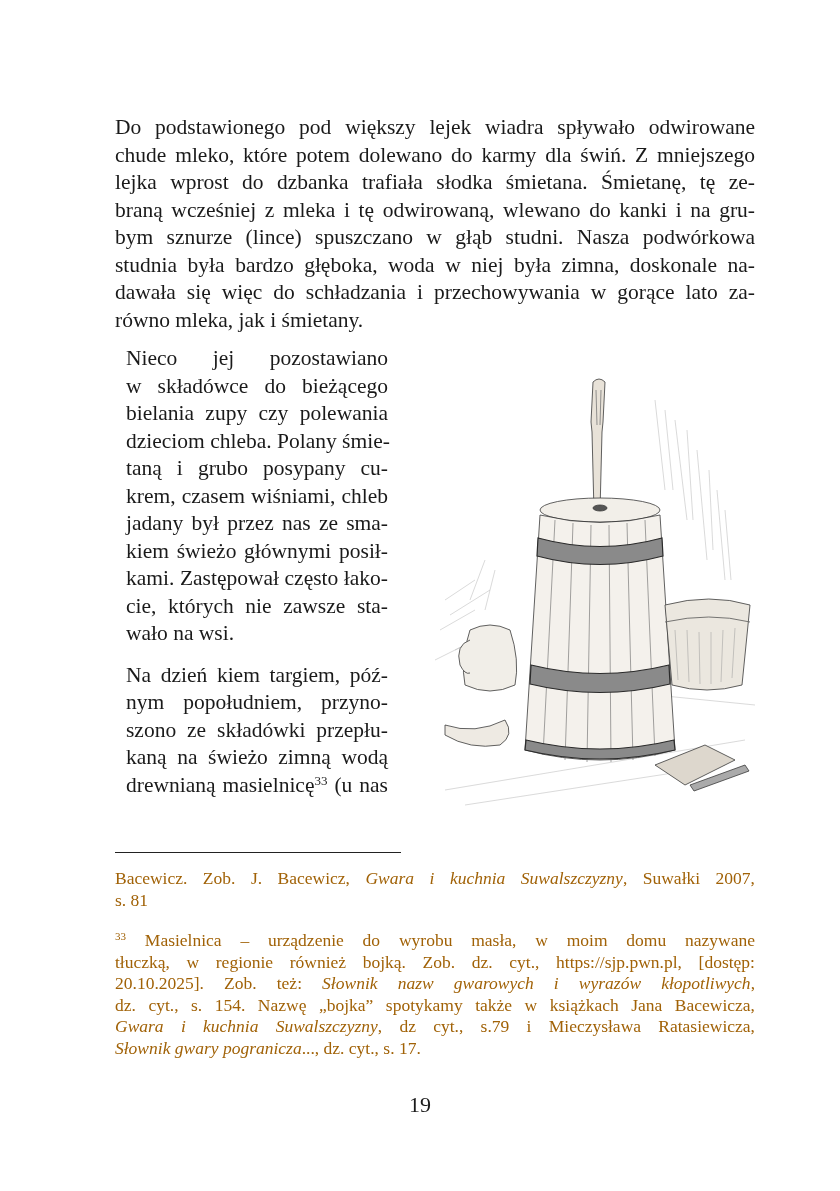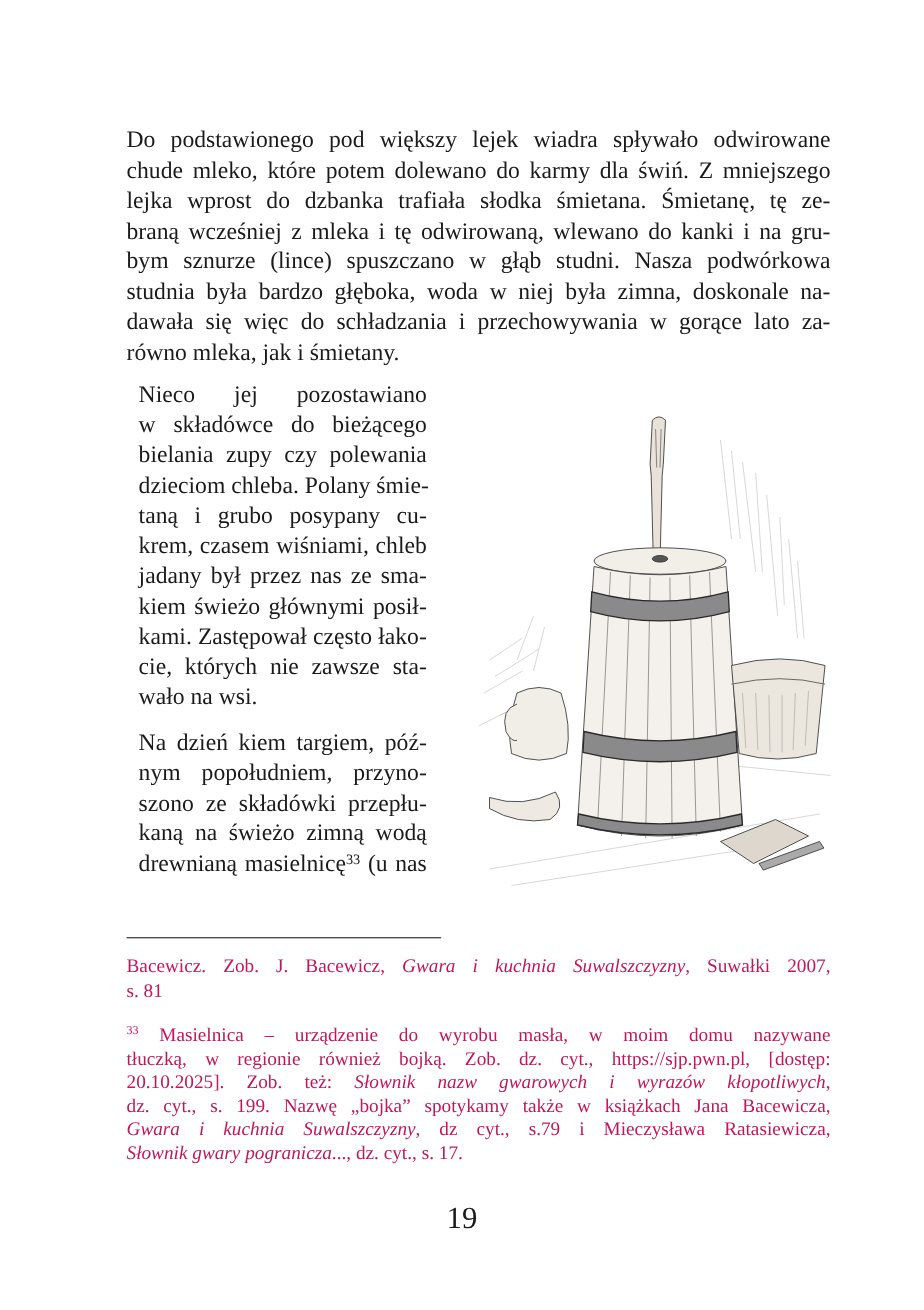--- a/index.html
+++ b/index.html
@@ -9,26 +9,26 @@
   .body-text { font-family: "Liberation Serif", "DejaVu Serif", serif; font-size: 21.5px; line-height: 27.5px; text-align: justify; }
   .full { position: absolute; left: 115px; top: 114px; width: 640px; }
   .narrow { position: absolute; left: 115px; top: 334px; width: 284px; }
   .narrow p { margin: 11px; }
   .narrow p + p { margin-top: 14px; }
   .ln { display: block; text-align: justify; text-align-last: justify; white-space: nowrap; }
   .ln.last { text-align-last: left; }
   sup { font-size: 13px; vertical-align: 7px; line-height: 0; }
   .illustration { position: absolute; left: 425px; top: 360px; width: 335px; height: 460px; }
   .rule { position: absolute; left: 115px; top: 852px; width: 286px; height: 0; border-top: 1.4px solid #222; }
-  .fn { position: absolute; left: 115px; width: 640px; font-family: "Liberation Serif", "DejaVu Serif", serif; font-size: 17.5px; line-height: 21.5px; color: #be185d; }
+  .fn { position: absolute; left: 115px; width: 640px; font-family: "Liberation Serif", "DejaVu Serif", serif; font-size: 17.5px; line-height: 21.5px; color: #a16207; }
   .fn .ln { white-space: nowrap; }
   .fn1 { top: 868px; }
   .fn2 { top: 930px; }
   .fn sup { font-size: 11px; vertical-align: 6px; }
-  .pageno { position: absolute; left: 0; width: 840px; top: 1092px; text-align: center; font-family: "Liberation Serif", "DejaVu Serif", serif; font-size: 28px; }
+  .pageno { position: absolute; left: 0; width: 840px; top: 1092px; text-align: center; font-family: "Liberation Serif", "DejaVu Serif", serif; font-size: 22px; }
   i { font-style: italic; }
 </style>
 </head>
 <body>
 
 <div class="page">
 
   <div class="full body-text">
     <span class="ln">Do podstawionego pod większy lejek wiadra spływało odwirowane</span>
     <span class="ln">chude mleko, które potem dolewano do karmy dla świń. Z mniejszego</span>
@@ -115,19 +115,19 @@
 
   <div class="fn fn1">
     <span class="ln"><span>Bacewicz. Zob. J. Bacewicz, </span><i>Gwara i kuchnia Suwalszczyzny</i><span>, Suwałki 2007,</span></span>
     <span class="ln last">s. 81</span>
   </div>
 
   <div class="fn fn2">
     <span class="ln"><sup>33</sup><span> Masielnica – urządzenie do wyrobu masła, w moim domu nazywane</span></span>
     <span class="ln">tłuczką, w regionie również bojką. Zob. dz. cyt., https://sjp.pwn.pl, [dostęp:</span>
     <span class="ln"><span>20.10.2025]. Zob. też: </span><i>Słownik nazw gwarowych i wyrazów kłopotliwych</i><span>,</span></span>
-    <span class="ln">dz. cyt., s. 199. Nazwę „bojka” spotykamy także w książkach Jana Bacewicza,</span>
+    <span class="ln">dz. cyt., s. 154. Nazwę „bojka” spotykamy także w książkach Jana Bacewicza,</span>
     <span class="ln"><i>Gwara i kuchnia Suwalszczyzny</i><span>, dz cyt., s.79 i Mieczysława Ratasiewicza,</span></span>
     <span class="ln last"><i>Słownik gwary pogranicza</i><span>..., dz. cyt., s. 17.</span></span>
   </div>
 
   <div class="pageno">19</div>
 </div>
 
 </body></html>

